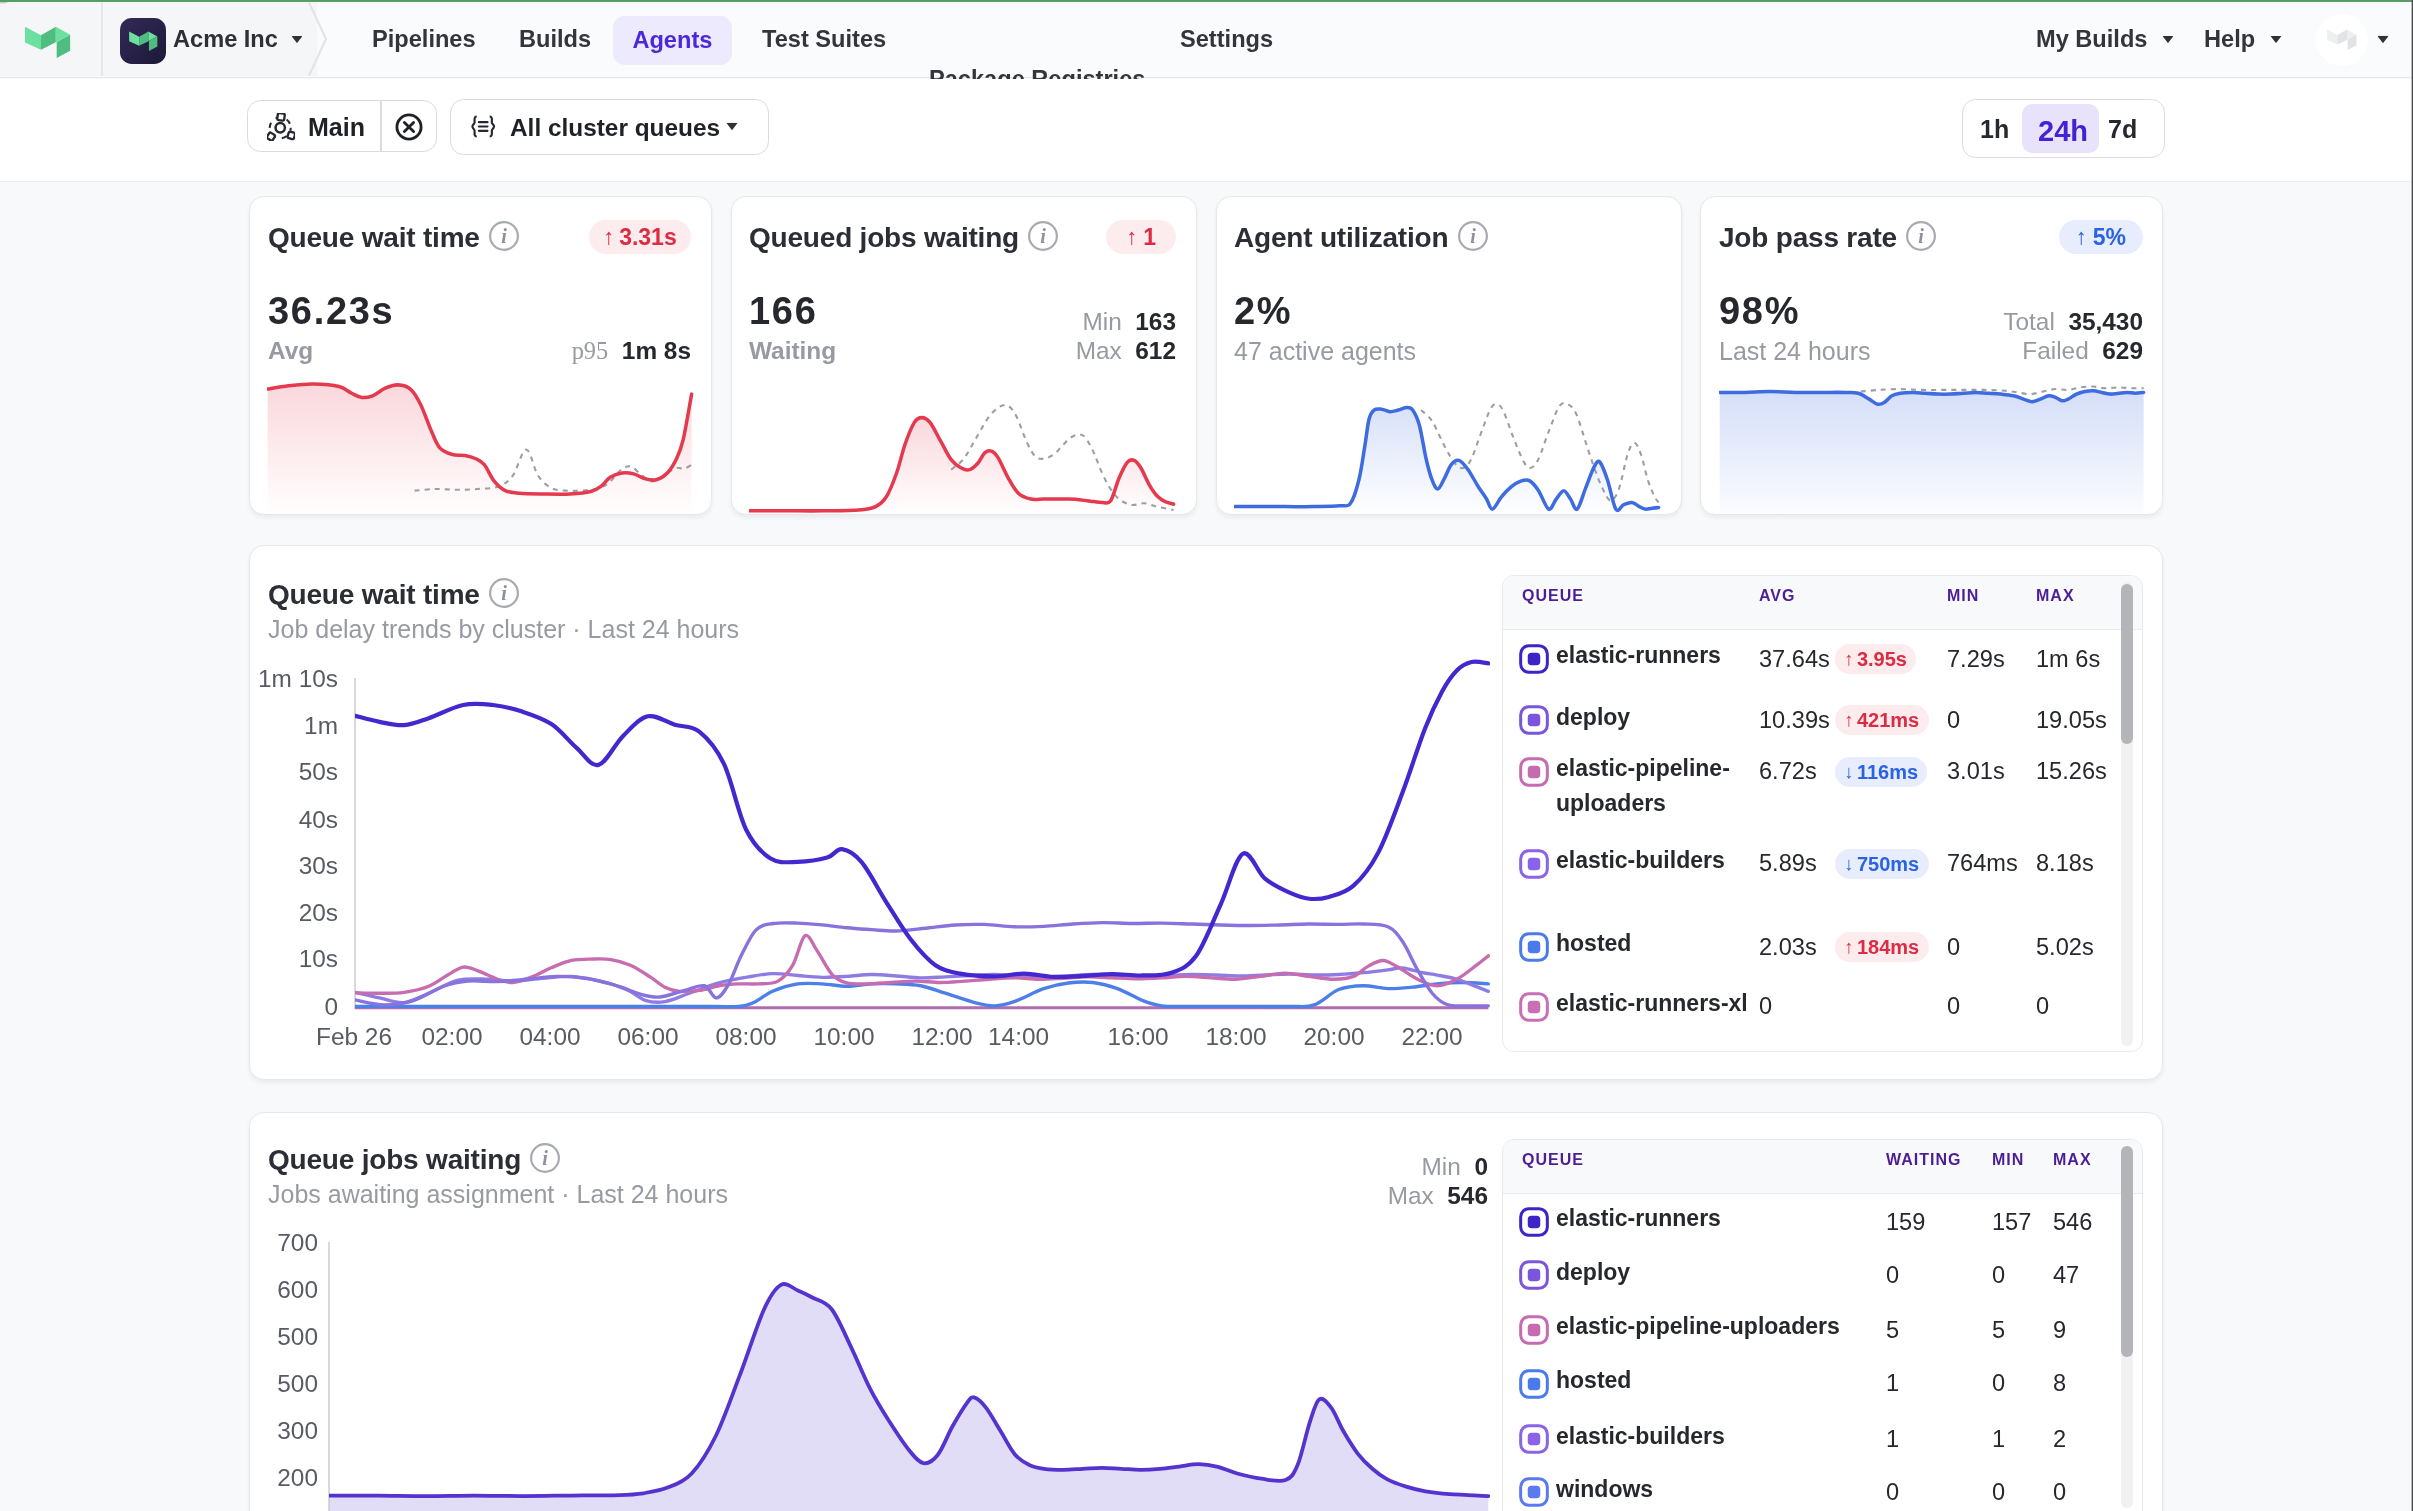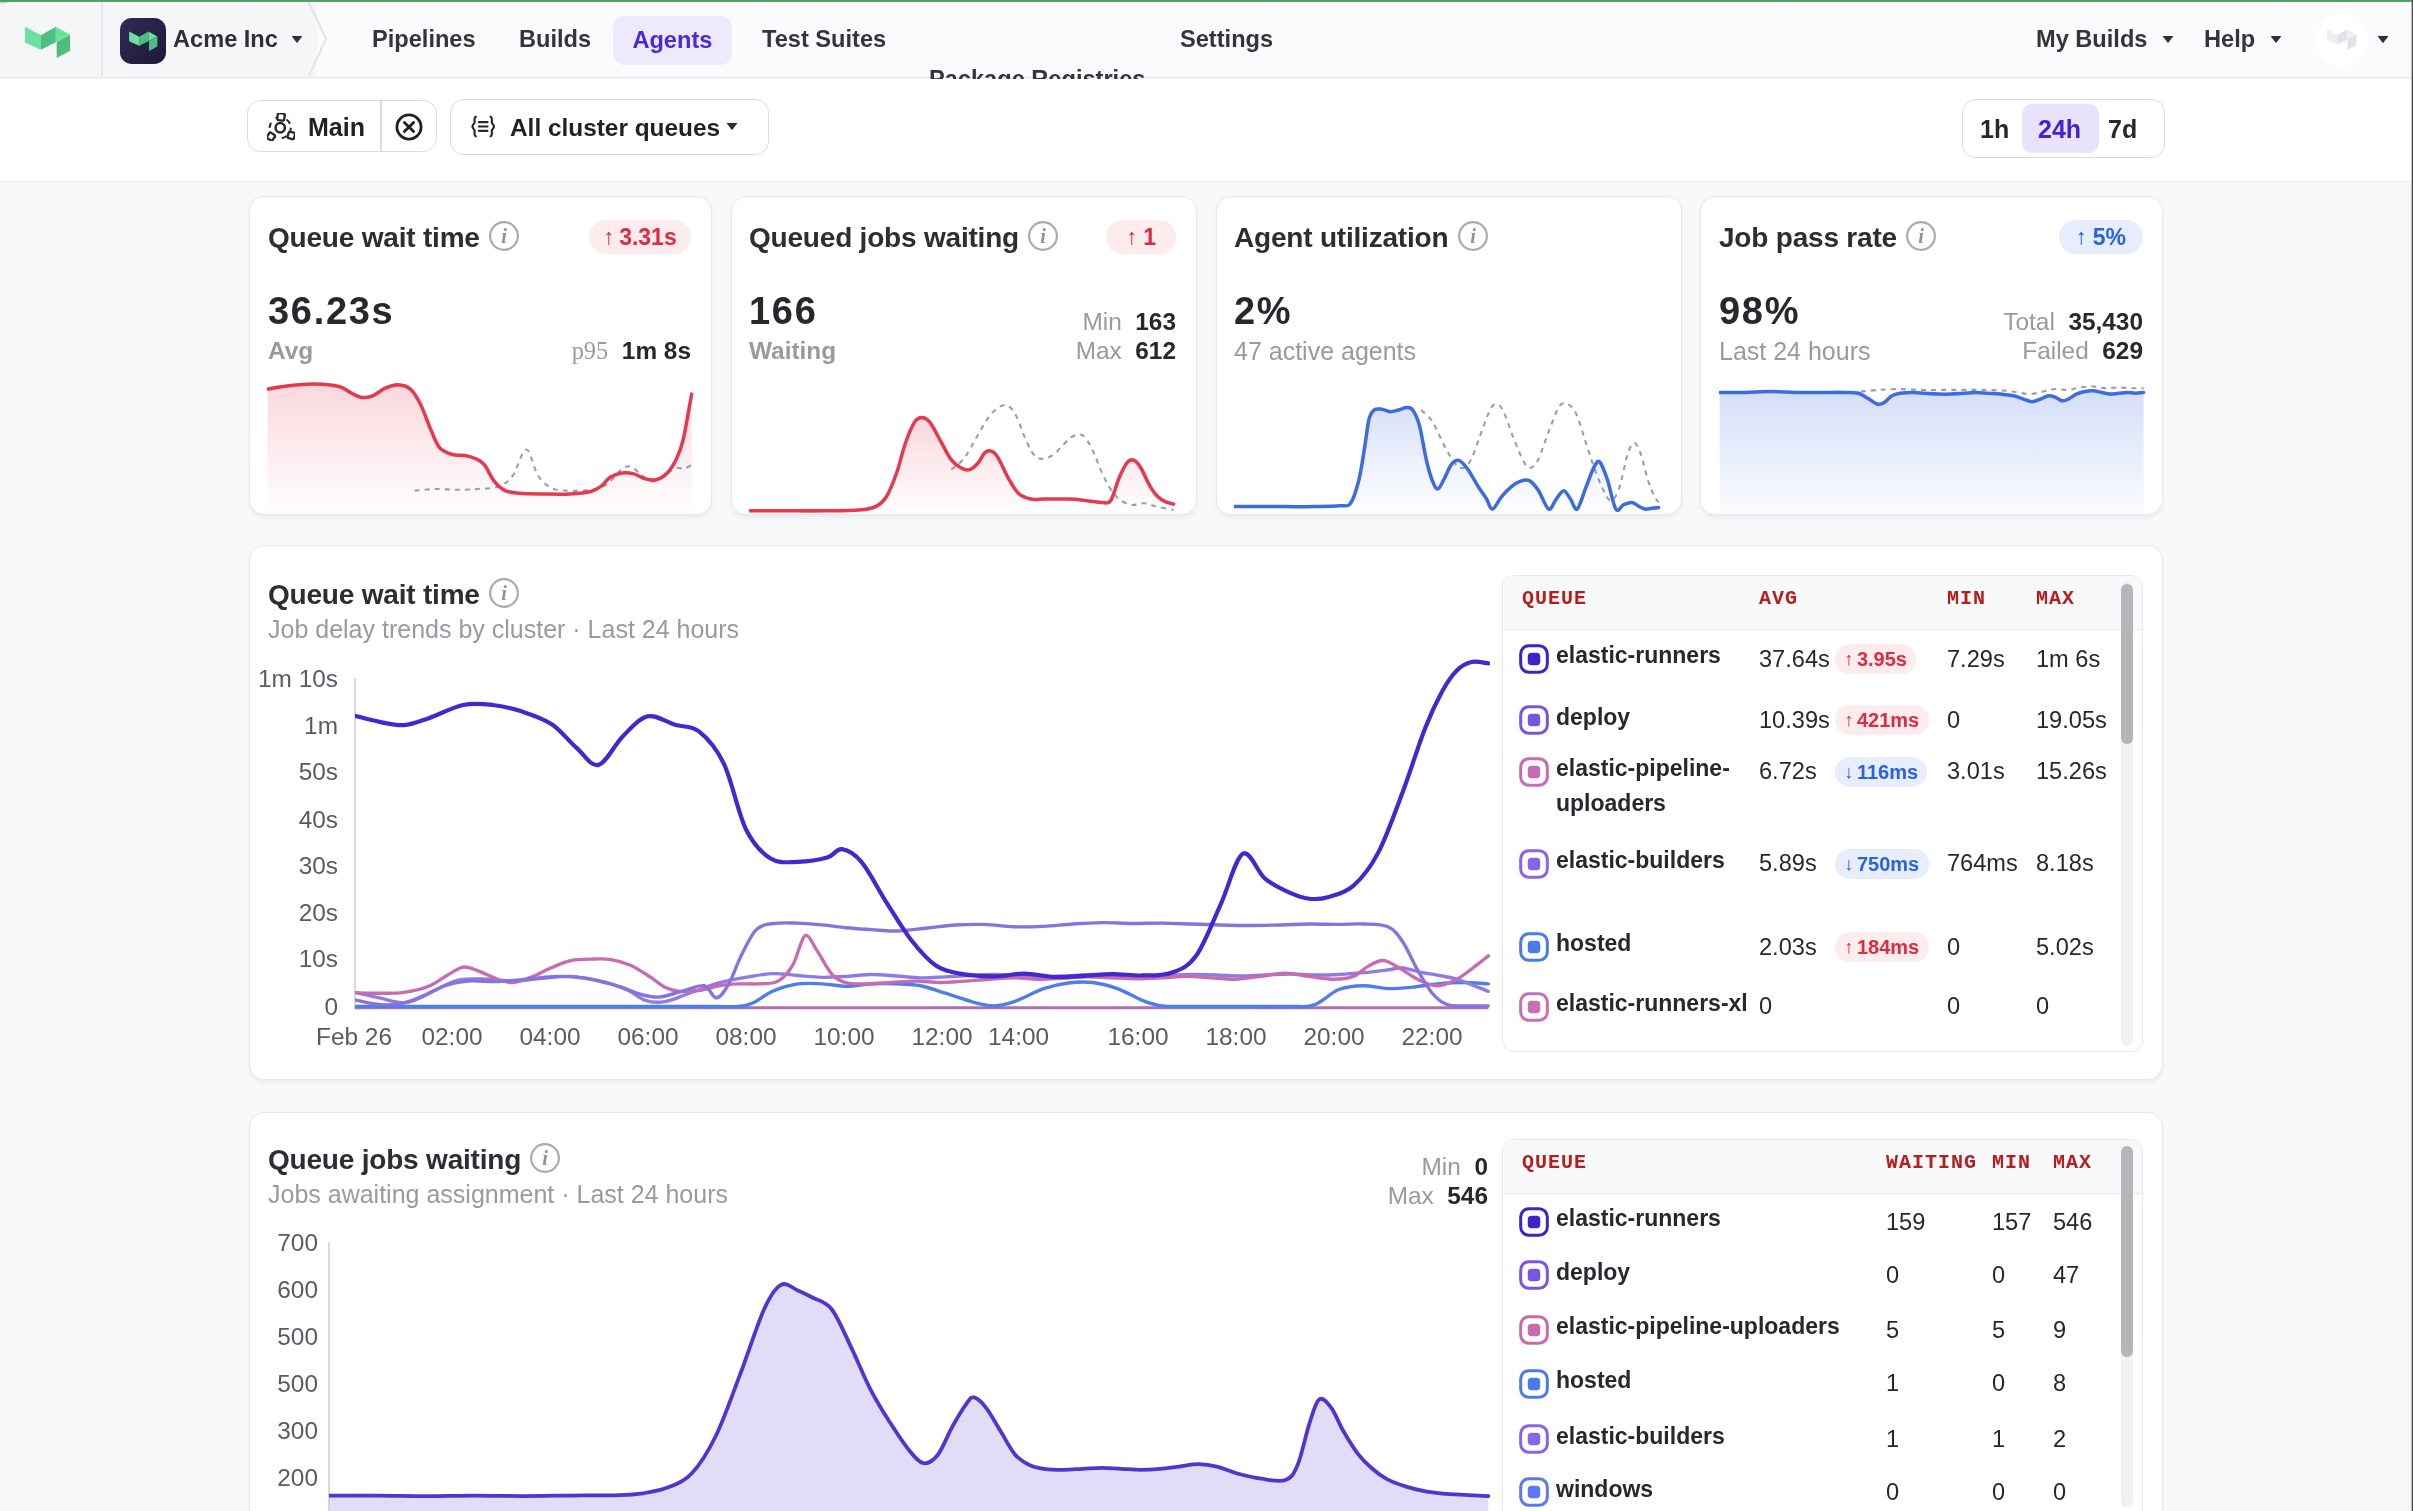--- a/index.html
+++ b/index.html
@@ -9,21 +9,21 @@
 .ttl { font-size:28px; font-weight:700; color:#2c2e35; letter-spacing:-0.2px; }
 .sub { font-size:25px; color:#989aa1; }
 .lbl { font-size:24.4px; color:#989aa1; font-weight:700; }
 .big { font-size:38px; font-weight:700; color:#26282e; letter-spacing:1.7px; }
 .badge { position:absolute; height:34px; border-radius:17px; font-size:23px; font-weight:700; display:flex; align-items:center; padding:0 14.3px; }
 .bred { background:#fcecee; color:#dc2b43; }
 .bblu { background:#e7edfc; color:#2962e3; }
 .info { display:inline-block; vertical-align:-5px; margin-left:8.4px; }
 .navitem { position:absolute; top:0; height:73px; display:flex; align-items:center; font-size:23.6px; font-weight:700; color:#33353b; }
 .axlbl { position:absolute; font-size:24.4px; color:#595b63; }
-.tbl-h { position:absolute; font-size:20px; font-weight:700; color:#b91c1c; letter-spacing:1px;font-family:Liberation Mono, monospace; }
+.tbl-h { position:absolute; font-size:16px; font-weight:700; color:#4c1d95; letter-spacing:1px; }
 .qname { font-size:23px; font-weight:700; color:#26282e; }
 .cell { font-size:23.6px; color:#26282e; }
 .sbadge { position:absolute; height:30px; border-radius:15px; font-size:20px; font-weight:700; display:flex; align-items:center; padding:0 9.3px; }
 .caret { display:inline-block; width:0; height:0; border-left:7.6px solid transparent; border-right:7.6px solid transparent; border-top:9.3px solid #2f3136; border-radius:1.7px; }
 </style></head><body>
 
 <div class="abs" style="left:0;top:0;width:2413px;height:17px;background:linear-gradient(#4f9b62,#5aa46c 1.7px,#bcd6c2 2.5px,#f2f5f3 4.2px);"></div>
 <div class="abs" style="left:0;top:1.7px;width:2413px;height:76px;background:#fafbfc;border-bottom:1.7px solid #e5e6e9;border-top-left-radius:11.8px;"></div>
 <div class="abs" style="left:0;top:1.7px;width:317px;height:74px;background:#f5f6f7;border-top-left-radius:11.8px;"></div>
 <div class="abs" style="left:101px;top:1.7px;width:1.7px;height:74px;background:#e6e7ea;"></div>
@@ -91,21 +91,21 @@
  <path d="M8,2 C4,2 5,7 5,10 C5,13 2,13 2,16 C2,19 5,19 5,22 C5,25 4,30 8,30" fill="none" stroke="#26282e" stroke-width="3"></path>
  <path d="M26,2 C30,2 29,7 29,10 C29,13 32,13 32,16 C32,19 29,19 29,22 C29,25 30,30 26,30" fill="none" stroke="#26282e" stroke-width="3"></path>
  <path d="M11,10 L23,10 M11,16 L23,16 M11,22 L23,22" stroke="#26282e" stroke-width="3" stroke-linecap="round"></path>
 </svg>
 <div class="t" style="left:510px;top:114px;font-size:24.4px;font-weight:700;color:#1f2126;">All cluster queues</div>
 <span class="abs caret" style="left:725px;top:122px;transform:scale(.82);"></span>
 
 <div class="abs" style="left:1962px;top:99px;width:203px;height:59px;border:1.7px solid #dbdce0;border-radius:13.5px;background:#fff;"></div>
 <div class="t" style="left:1980px;top:115px;font-size:25px;font-weight:700;color:#26282e;">1h</div>
 <div class="abs" style="left:2022px;top:104px;width:77px;height:49px;background:#e8e3fa;border-radius:10px;"></div>
-<div class="t" style="left:2038px;top:115px;font-size:25px;font-weight:700;color:#4322d4;">24h</div>
+<div class="t" style="left:2038px;top:115px;font-size:29px;font-weight:700;color:#4322d4;">24h</div>
 <div class="t" style="left:2108px;top:115px;font-size:25px;font-weight:700;color:#26282e;">7d</div>
 
 <div class="card" style="left:249px;top:196px;width:463px;height:319px;"></div>
 <div class="card" style="left:731px;top:196px;width:466px;height:319px;"></div>
 <div class="card" style="left:1216px;top:196px;width:466px;height:319px;"></div>
 <div class="card" style="left:1700px;top:196px;width:463px;height:319px;"></div>
 
 <div class="t ttl" style="left:268px;top:220px;">Queue wait time<span class="info"><svg width="32" height="32" viewBox="0 0 38 38" style="font-size:33px">
         <circle cx="19" cy="19" r="16.5" fill="none" stroke="#a8aab1" stroke-width="2.6"></circle>
         <text x="19" y="27" font-family="Liberation Serif,serif" font-style="italic" font-weight="bold" font-size="24" fill="#8f9198" text-anchor="middle">i</text>

